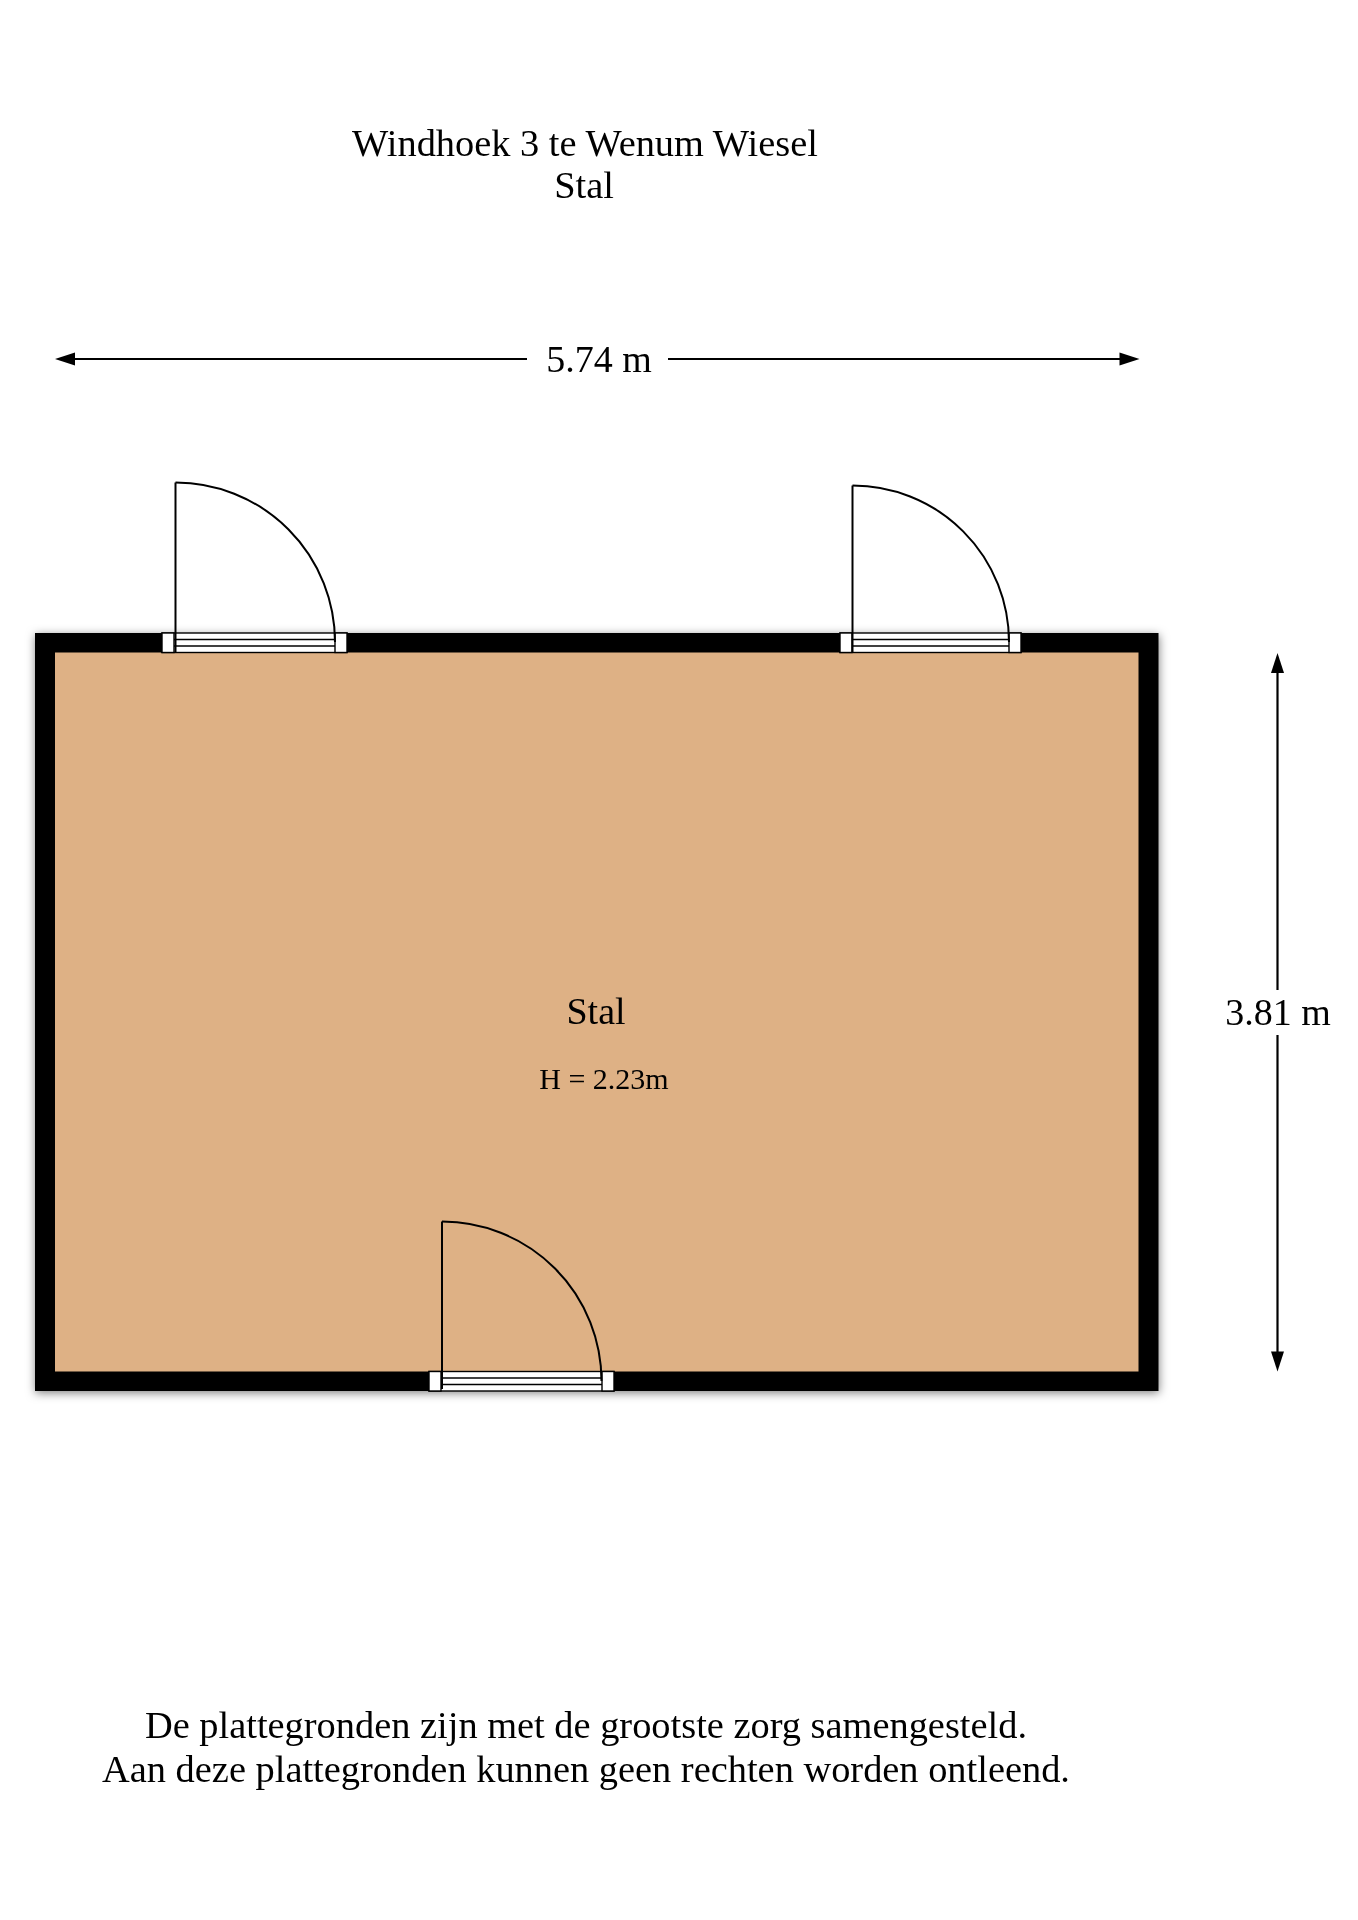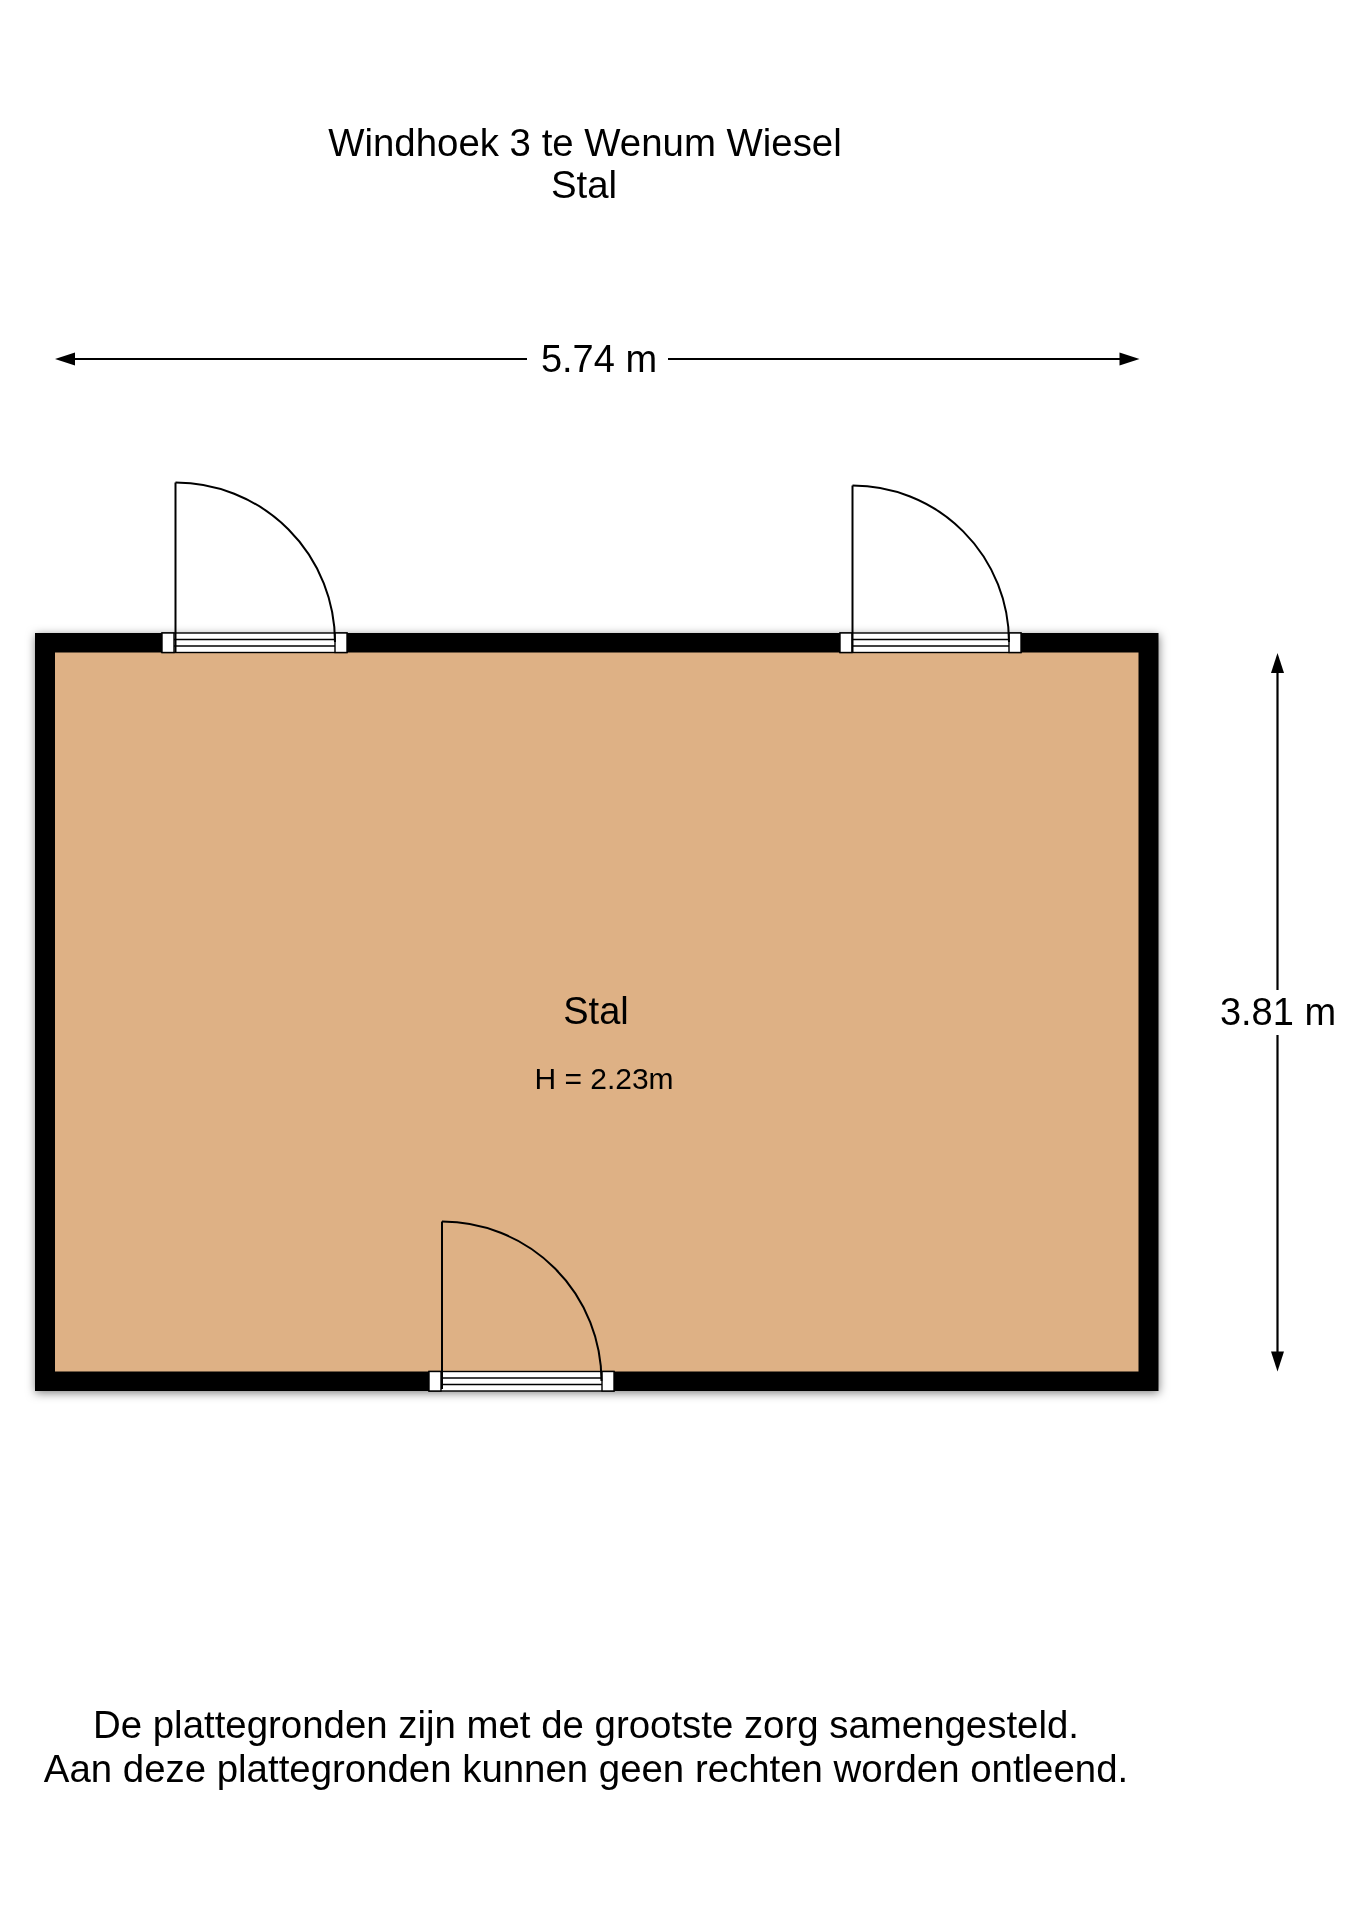--- a/index.html
+++ b/index.html
@@ -1,17 +1,17 @@
 <!DOCTYPE html>
 <html><head>
 <meta charset="utf-8">
 <style>
   html,body{margin:0;padding:0;background:#ffffff;}
   #page{position:relative;width:1358px;height:1920px;background:#ffffff;overflow:hidden;
-        font-family:Liberation Sans, sans-serif;}
+        font-family:Liberation Serif, serif;}
   svg{position:absolute;left:0;top:0;filter:blur(0.7px);}
 </style>
 </head>
 <body>
 <div id="page">
 <svg width="1358" height="1920" viewBox="0 0 1358 1920">
   <defs>
     <filter id="bshadow" x="-5%" y="-5%" width="110%" height="110%">
       <feDropShadow dx="0.5" dy="2" stdDeviation="5" flood-color="#000000" flood-opacity="0.50"></feDropShadow>
     </filter>

